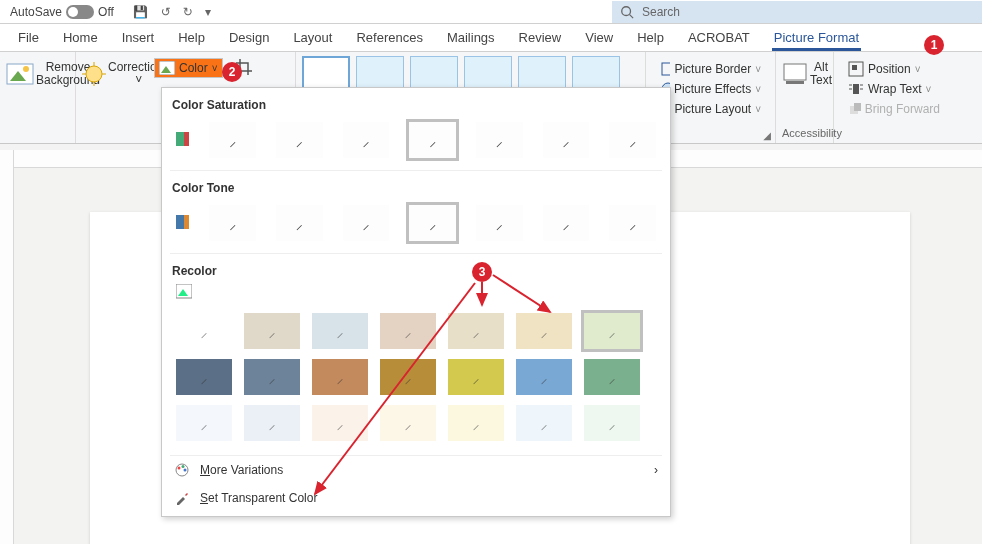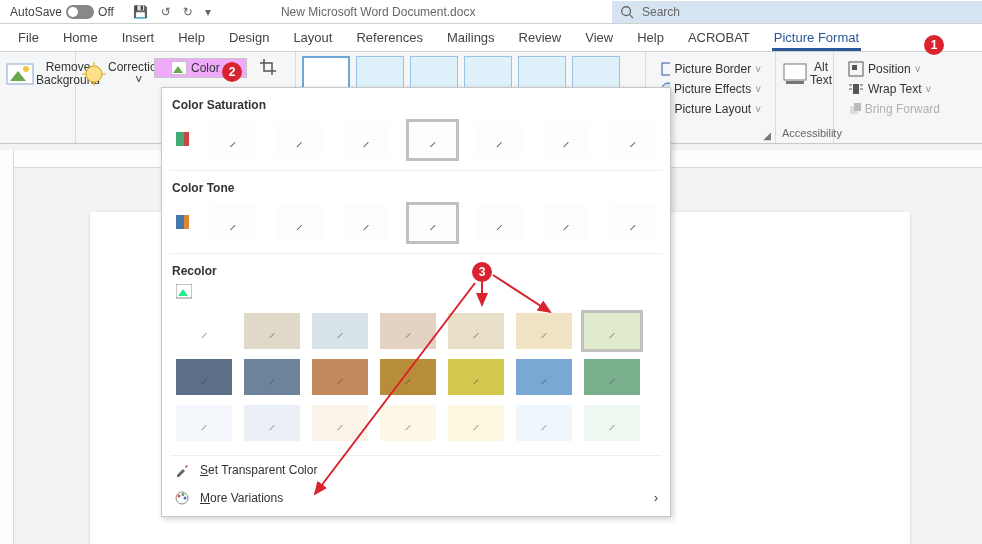--- a/index.html
+++ b/index.html
@@ -26,21 +26,21 @@
   .c2 { left:222px; top:62px; }
   .c3 { left:472px; top:262px; }
 
   
   .ribbon { height:92px; background:#f5f6f7; border-bottom:1px solid #c8c8c8; display:flex; position:relative; }
   .group { border-right:1px solid #dcdcdc; padding:4px 6px 2px; display:flex; flex-direction:column; justify-content:space-between; position:relative; }
   .group-inner { display:flex; align-items:flex-start; gap:6px; }
   .bigbtn { display:flex; flex-direction:row; align-items:center; gap:2px; width:70px; cursor:pointer; padding-top:4px; }
   .bigbtn .ic { width:28px; height:28px; display:flex; align-items:center; justify-content:center; }
   .bigbtn .lbl { text-align:center; font-size:12px; line-height:13px; color:#333; }
-  .colorbtn { display:flex; align-items:center; gap:4px; padding:2px 16px; background:#f0abfc; border:1px solid #c6c6c6; cursor:pointer; color:#333; }
+  .colorbtn { display:flex; align-items:center; gap:4px; padding:2px 4px; background:#f97316; border:1px solid #c6c6c6; cursor:pointer; color:#333; }
   .cropbtn { padding:2px 4px; cursor:pointer; color:#555; }
   .grouplabel { text-align:center; font-size:11px; color:#666; padding-bottom:2px; }
   .dlg-launch { position:absolute; right:4px; bottom:2px; color:#777; font-size:10px; }
 
   .styles-strip { width:340px; display:flex; gap:6px; padding:4px 6px 0; overflow:hidden; }
   .style-thumb { width:48px; height:34px; background:#dff1fb; border:1px solid #9ac3e6; }
   .style-thumb.first { border:2px solid #6fa6d8; background:#fff; }
 
   .stackbtns { display:flex; flex-direction:column; gap:2px; padding:4px 6px 0; }
   .stackitem { display:flex; align-items:center; gap:4px; padding:1px 2px; cursor:pointer; color:#333; font-size:12px; white-space:nowrap; }
@@ -79,21 +79,20 @@
     <span>AutoSave</span>
     <span class="toggle"></span>
     <span>Off</span>
   </div>
   <div class="qat">
     <span>💾</span>
     <span>↺</span>
     <span>↻</span>
     <span>▾</span>
   </div>
-  <div class="doc-title">New Microsoft Word Document.docx</div>
   <div class="searchbox">
     <svg viewBox="0 0 16 16">
         <circle cx="7" cy="7" r="5" fill="none" stroke="#666" stroke-width="1.5"></circle>
         <line x1="11" y1="11" x2="15" y2="15" stroke="#666" stroke-width="1.5"></line>
       </svg>
     <span>Search</span>
   </div>
 </div>
 
 <div class="tabs">
@@ -384,35 +383,35 @@
       <div class="recswatch" style="background: rgb(238, 246, 252);">
         <span class="glyph" style="opacity:.6">⸝</span>
       </div>
       <div class="recswatch" style="background: rgb(238, 248, 241);">
         <span class="glyph" style="opacity:.6">⸝</span>
       </div>
     </div>
   <div class="divider"></div>
   <div class="menuitem">
     <svg class="miniicon" viewBox="0 0 16 16">
-        <path d="M3 13l6-6 2 2-6 6H3v-2z" fill="#666"></path>
-        <path d="M11 5l2-2 1 1-2 2" fill="#c44"></path>
-      </svg>
-    <span><span class="u">S</span><span>et Transparent Color</span></span>
-  </div>
-  <div class="menuitem">
-    <svg class="miniicon" viewBox="0 0 16 16">
         <circle cx="8" cy="8" r="6" fill="#fff" stroke="#888"></circle>
         <circle cx="5" cy="6" r="1.5" fill="#e44"></circle>
         <circle cx="9" cy="4.5" r="1.5" fill="#4a7"></circle>
         <circle cx="11" cy="8" r="1.5" fill="#47c"></circle>
       </svg>
     <span><span class="u">M</span><span>ore Variations</span></span>
     <span class="spacer"></span>
     <span>›</span>
+  </div>
+  <div class="menuitem">
+    <svg class="miniicon" viewBox="0 0 16 16">
+        <path d="M3 13l6-6 2 2-6 6H3v-2z" fill="#666"></path>
+        <path d="M11 5l2-2 1 1-2 2" fill="#c44"></path>
+      </svg>
+    <span><span class="u">S</span><span>et Transparent Color</span></span>
   </div>
 </div>
 
 <div class="callout c1">1</div>
 <div class="callout c2">2</div>
 <div class="callout c3">3</div>
 
 <svg class="overlay" width="982" height="544">
   <defs>
     <marker id="arrowhead" markerWidth="8" markerHeight="8" refX="6" refY="3" orient="auto">

